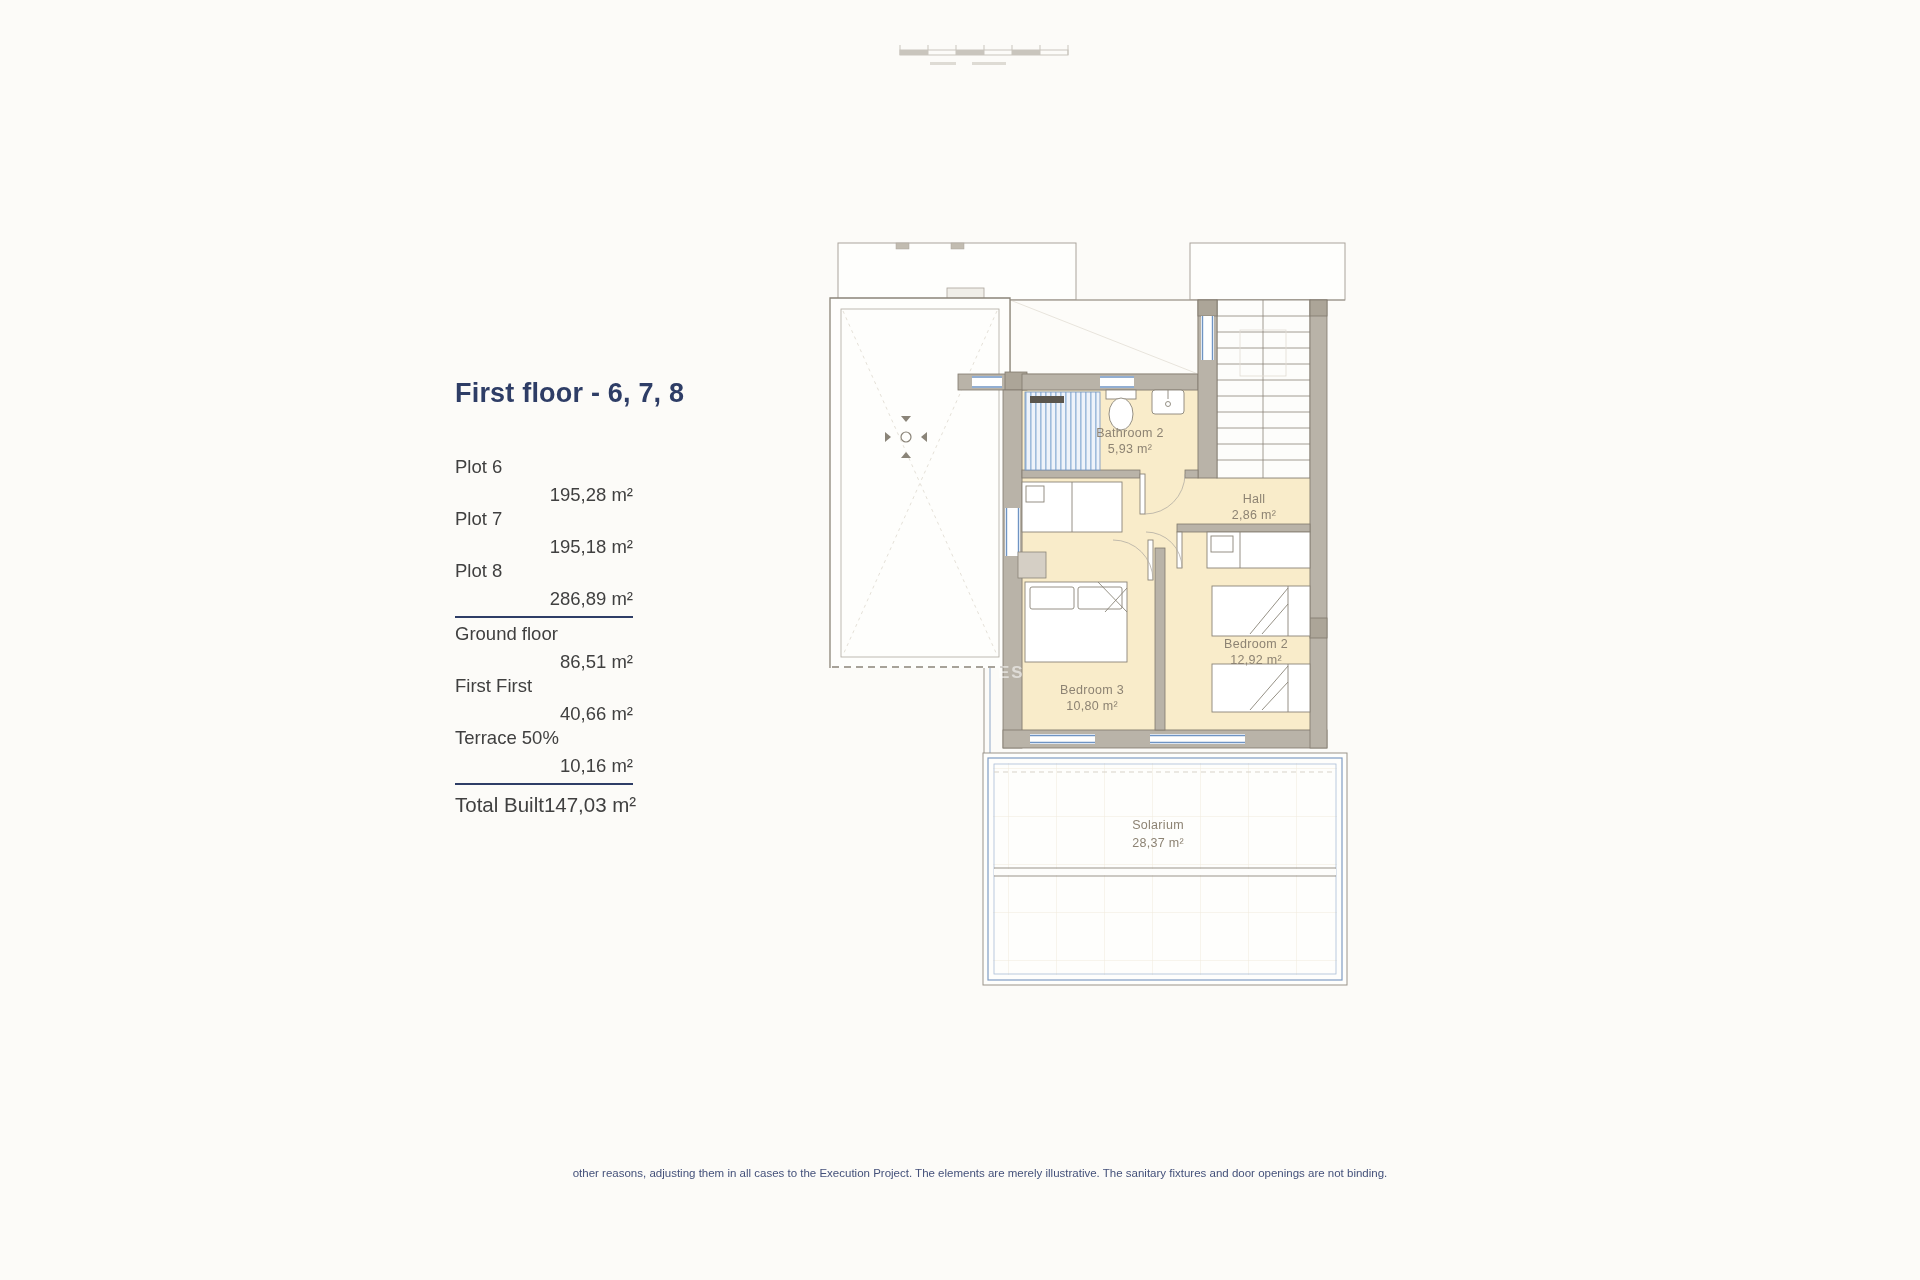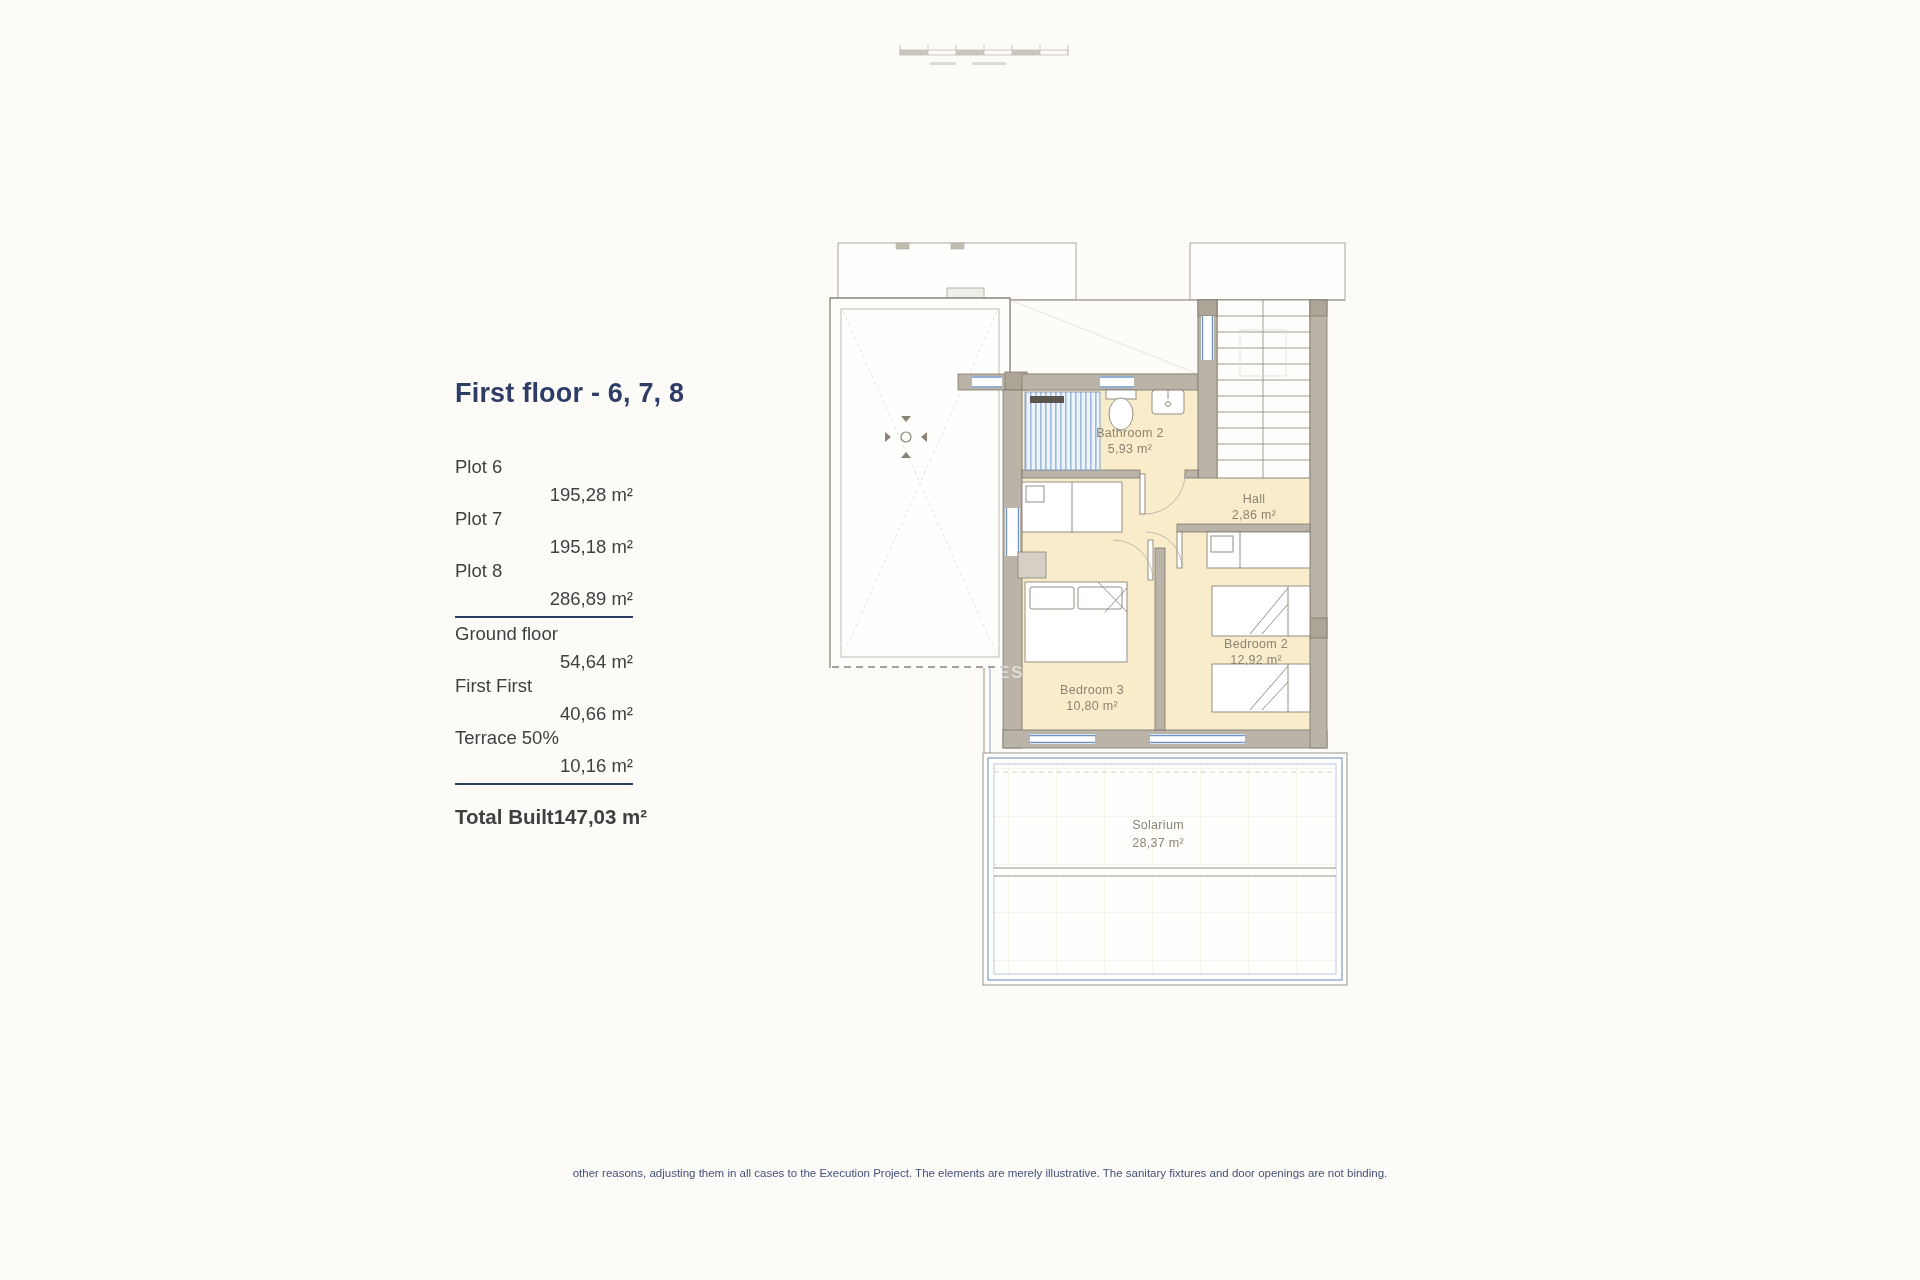--- a/index.html
+++ b/index.html
@@ -8,21 +8,21 @@
     background:#fcfbf8;
     font-family:"Liberation Sans", sans-serif;
   }
   
   .info-panel{position:absolute;left:455px;top:378px;width:180px;color:#2e3d66;}
   .plan-title{font-size:27px;font-weight:bold;letter-spacing:.2px;color:#2e3d66;white-space:nowrap;}
   .stats{margin-top:46px;width:178px;font-size:18.5px;line-height:24px;color:#404040;}
   .stat-row{display:flex;justify-content:space-between;white-space:nowrap;}
   .stat-row .val{text-align:right;margin-top:28px;}
   .rule{border-top:2px solid #2e3d66;margin:5px 0 4px 0;height:0;}
-  .total-row{display:flex;justify-content:space-between;font-weight:bold;font-size:20.5px;margin-top:20px;white-space:nowrap;text-align:right;}
+  .total-row{display:flex;justify-content:space-between;font-weight:normal;font-size:20.5px;margin-top:8px;white-space:nowrap;text-align:right;}
   
   .plan-wrap{position:absolute;left:650px;top:30px;width:760px;height:980px;}
   .rlabel{font-family:"Liberation Sans",sans-serif;font-size:12.5px;fill:#8d8373;letter-spacing:.3px;}
   .wm{font-family:"Liberation Sans",sans-serif;font-size:17px;font-weight:bold;fill:#ffffff;opacity:.55;letter-spacing:2px;}
   
   .disclaimer{
     position:absolute;left:380px;top:1166px;width:1200px;
     text-align:center;font-size:11.5px;line-height:15px;color:#44517a;
   }
 </style>
@@ -40,21 +40,21 @@
       <span>Plot 7</span>
       <span class="val">195,18 m²</span>
     </div>
     <div class="stat-row">
       <span>Plot 8</span>
       <span class="val">286,89 m²</span>
     </div>
     <div class="rule"></div>
     <div class="stat-row">
       <span>Ground floor</span>
-      <span class="val">54,64 m²</span>
+      <span class="val">86,51 m²</span>
     </div>
     <div class="stat-row">
       <span>First First</span>
       <span class="val">40,66 m²</span>
     </div>
     <div class="stat-row">
       <span>Terrace 50%</span>
       <span class="val">10,16 m²</span>
     </div>
     <div class="rule"></div>

